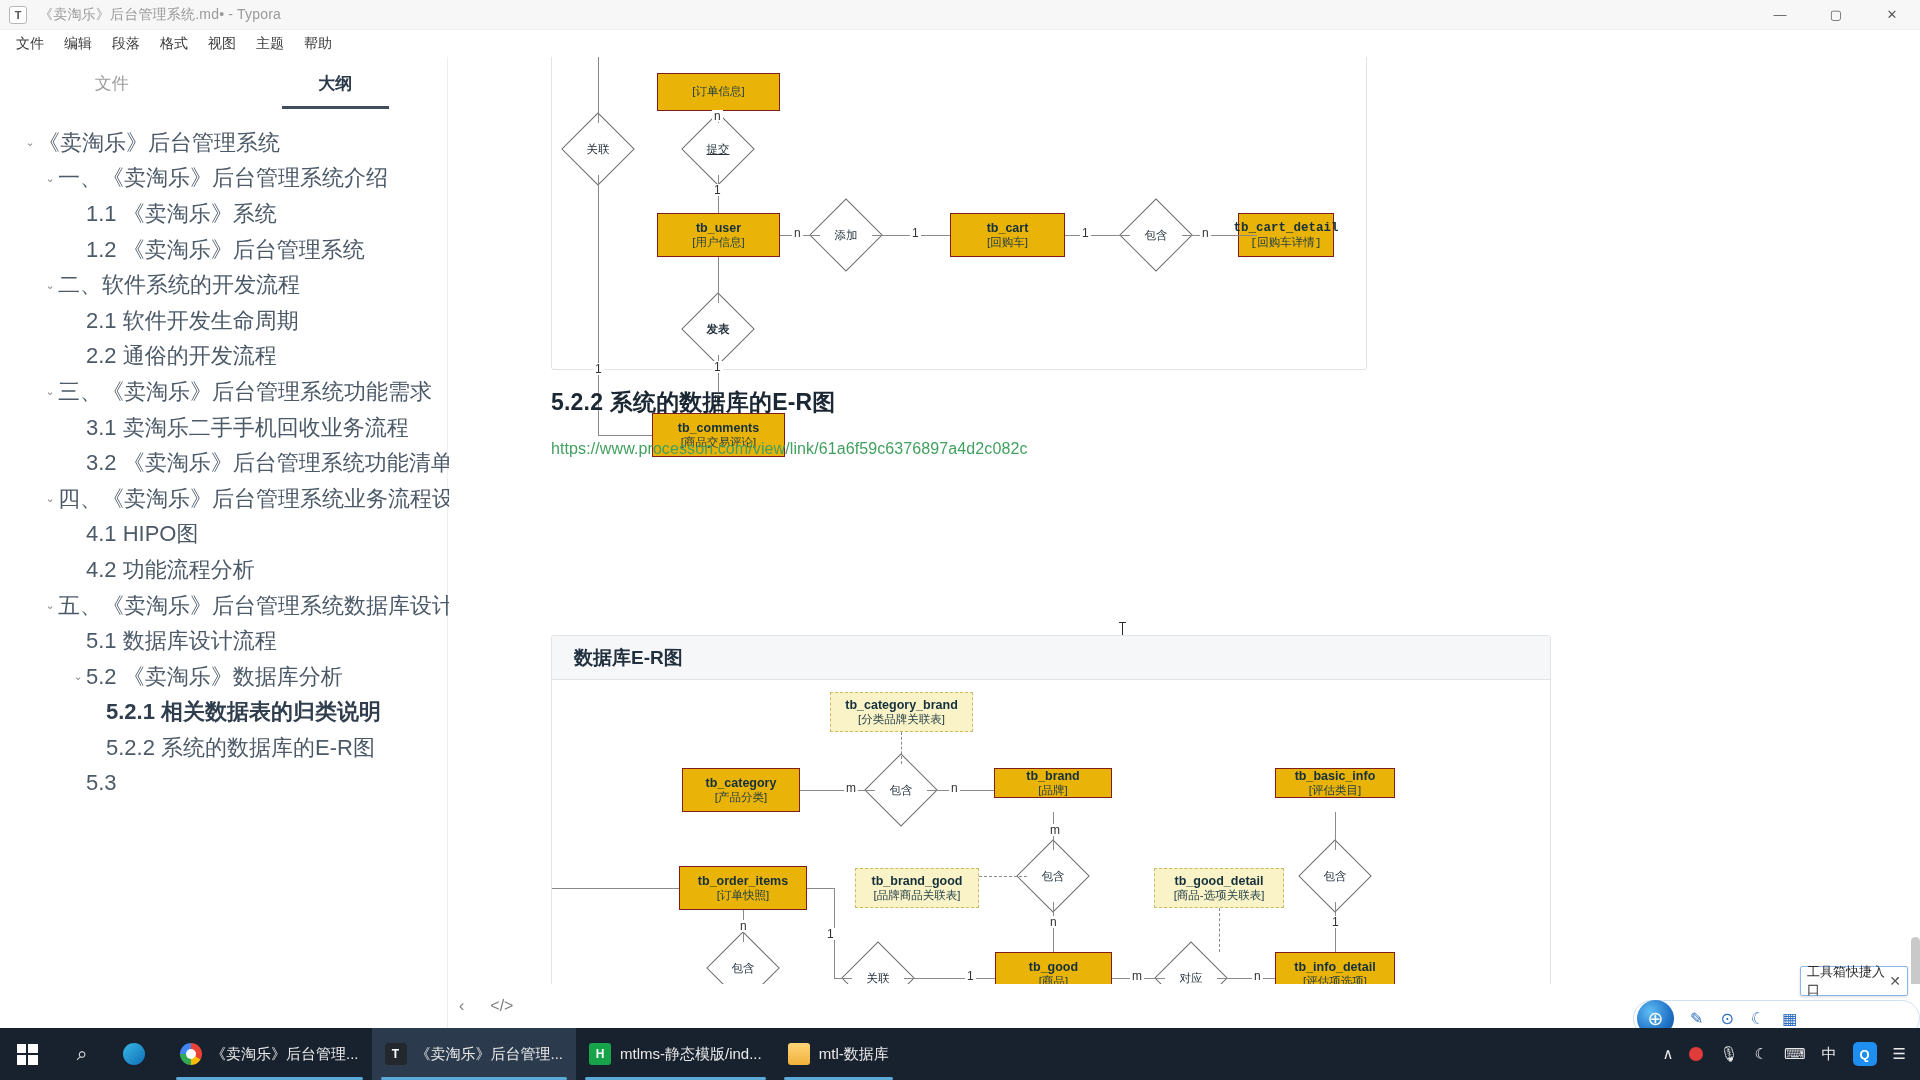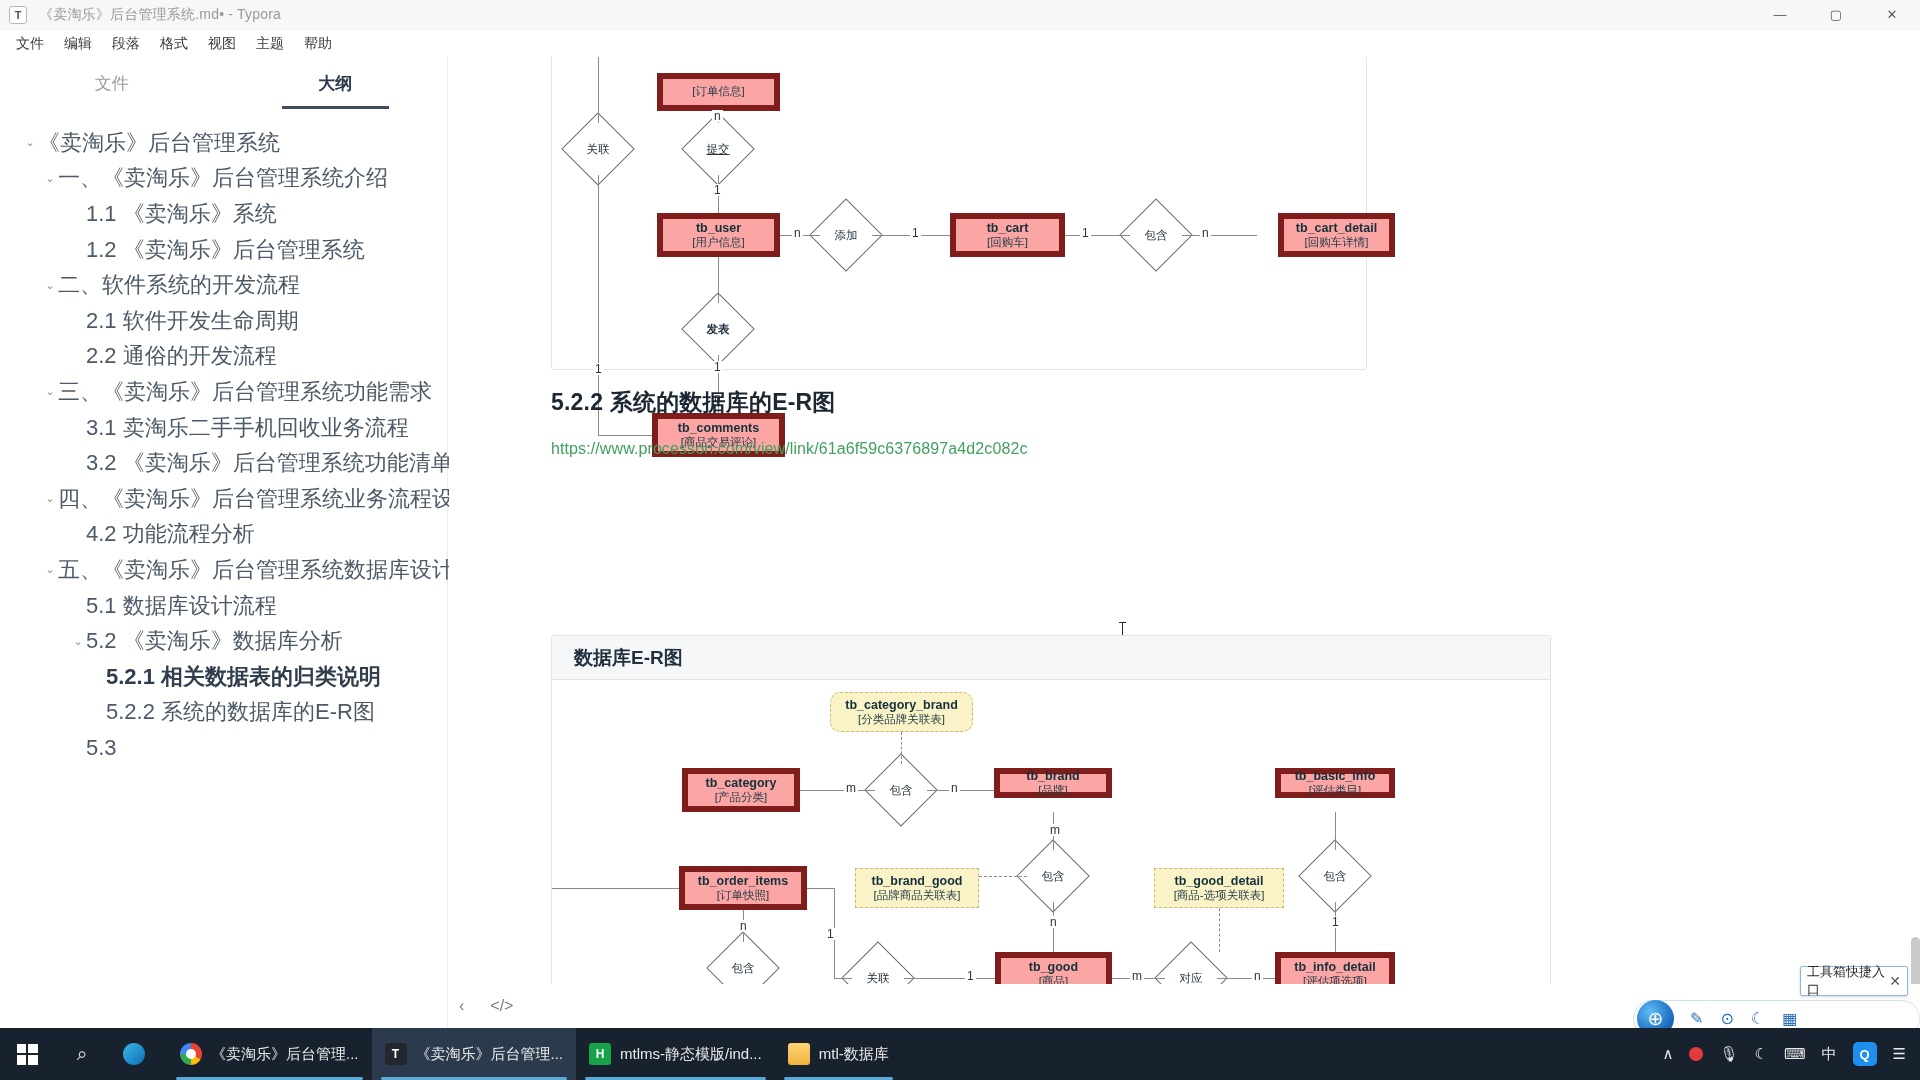--- a/index.html
+++ b/index.html
@@ -99,21 +99,21 @@
     position:absolute; width:1px; height:24px; background:#2b2b2b;
   }
   .caret-cursor::before, .caret-cursor::after {
     content:""; position:absolute; left:-3px; width:7px; height:1px; background:#2b2b2b;
   }
   .caret-cursor::before { top:0; }
   .caret-cursor::after { bottom:0; }
 
   
   .ent {
-    position:absolute; background:#fca5a5; border:6px solid #7f1d1d;
+    position:absolute; background:#eab308; border:1px solid #7f1d1d;
     display:flex; flex-direction:column; align-items:center; justify-content:center;
     text-align:center; line-height:1.18;
   }
   .ent .n { font-size:12.5px; font-weight:bold; color:#14303a; }
   .ent .z { font-size:11.5px; color:#1d3b45; }
   .ent.assoc {
     background:#fbf3c8; border:1px dashed #c9b96a;
   }
   .dia {
     position:absolute; display:flex; align-items:center; justify-content:center;
@@ -297,20 +297,24 @@
         <div class="ol-row lv2">
           <span class="caret empty"></span>
           <span class="ol-label">3.2 《卖淘乐》后台管理系统功能清单</span>
         </div>
         <div class="ol-row lv1">
           <span class="caret">⌄</span>
           <span class="ol-label">四、《卖淘乐》后台管理系统业务流程设计</span>
         </div>
         <div class="ol-row lv2">
           <span class="caret empty"></span>
+          <span class="ol-label">4.1 HIPO图</span>
+        </div>
+        <div class="ol-row lv2">
+          <span class="caret empty"></span>
           <span class="ol-label">4.2 功能流程分析</span>
         </div>
         <div class="ol-row lv1">
           <span class="caret">⌄</span>
           <span class="ol-label">五、《卖淘乐》后台管理系统数据库设计</span>
         </div>
         <div class="ol-row lv2">
           <span class="caret empty"></span>
           <span class="ol-label">5.1 数据库设计流程</span>
         </div>
@@ -346,21 +350,21 @@
         <div class="ent" style="left:105px; top:265px; width:123px; height:44px;">
           <div class="n">tb_user</div>
           <div class="z">[用户信息]</div>
         </div>
 
         <div class="ent" style="left:398px; top:265px; width:115px; height:44px;">
           <div class="n">tb_cart</div>
           <div class="z">[回购车]</div>
         </div>
 
-        <div class="ent" style="left:726px; top:265px; width:117px; height:44px;">
+        <div class="ent" style="left:686px; top:265px; width:96px; height:44px;font-family:Liberation Mono, monospace;">
           <div class="n">tb_cart_detail</div>
           <div class="z">[回购车详情]</div>
         </div>
 
         <div class="ent" style="left:100px; top:465px; width:133px; height:44px;">
           <div class="n">tb_comments</div>
           <div class="z">[商品交易评论]</div>
         </div>
 
         <div class="dia" style="left:20px; top:175px; width:52px; height:52px;">
@@ -411,21 +415,21 @@
 
       <a class="link" href="#" style="left:102px; top:383px;">https://www.processon.com/view/link/61a6f59c6376897a4d2c082c</a>
 
       <div class="caret-cursor" style="left:673px; top:565px;"></div>
 
       <div class="card" style="left:102px; top:578px; width:1000px; height:460px; overflow:hidden;">
         <div class="card-head">数据库E-R图</div>
 
         <div style="position:absolute; left:0; top:44px; width:1000px; height:416px;">
 
-          <div class="ent assoc" style="left:278px; top:12px; width:143px; height:40px;border-radius:10px;">
+          <div class="ent assoc" style="left:278px; top:12px; width:143px; height:40px;">
             <div class="n">tb_category_brand</div>
             <div class="z">[分类品牌关联表]</div>
           </div>
 
           <div class="ent" style="left:130px; top:88px; width:118px; height:44px;">
             <div class="n">tb_category</div>
             <div class="z">[产品分类]</div>
           </div>
 
           <div class="ent" style="left:442px; top:88px; width:118px; height:30px;">

